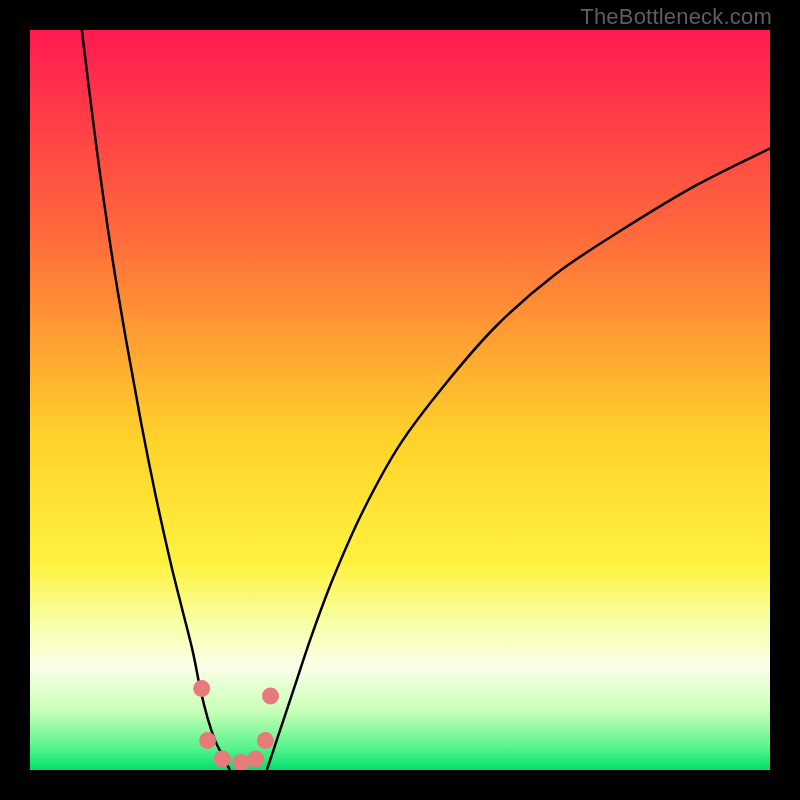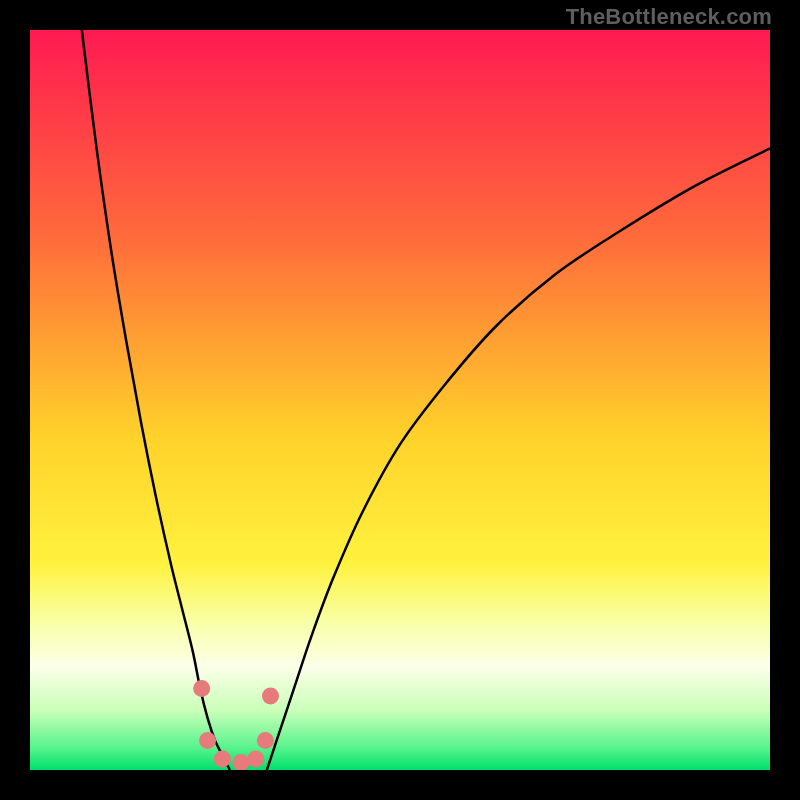--- a/index.html
+++ b/index.html
@@ -25,21 +25,21 @@
     width: 740px;
     height: 740px;
     overflow: hidden;
   }
   .watermark {
     position: absolute;
     top: 4px;
     right: 28px;
     color: #5e5e5e;
     font-size: 22px;
-    font-weight: 700;
+    font-weight: 400;
     letter-spacing: 0.2px;
   }
   svg { display: block; }
 </style>
 </head>
 <body>
 
 <div class="frame">
 
   <div class="watermark">TheBottleneck.com</div>

